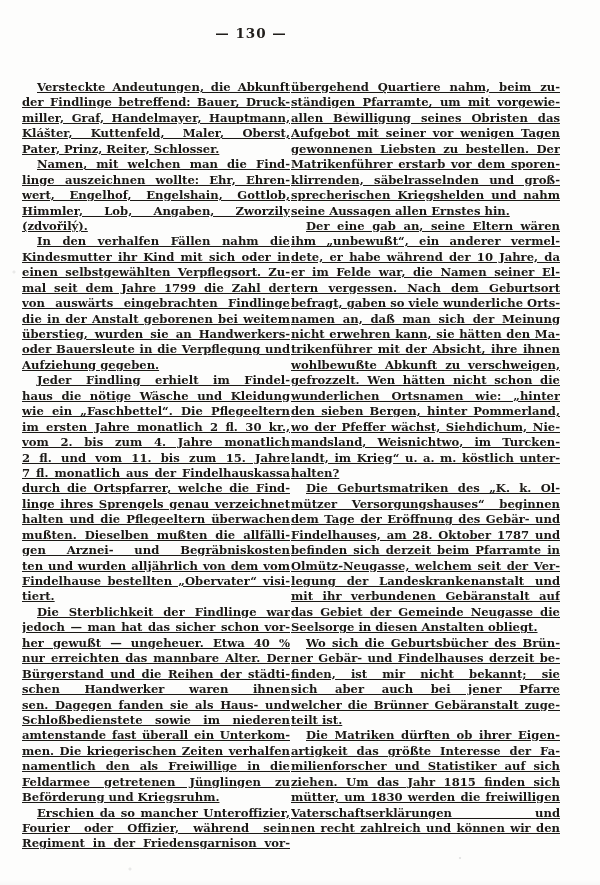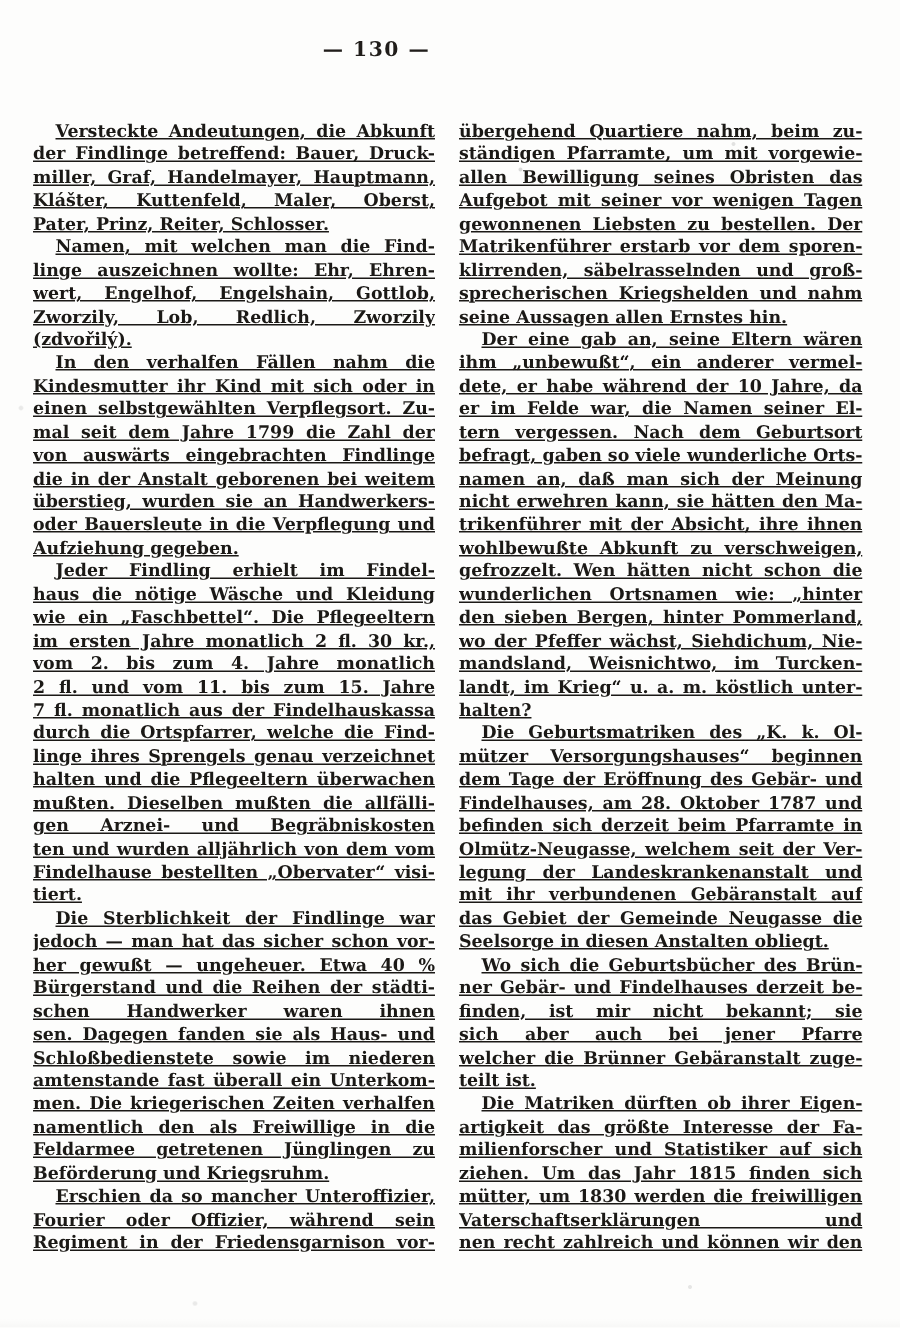--- a/index.html
+++ b/index.html
@@ -38,21 +38,21 @@
     color: #201d1a;
   }
   .column {
     position: absolute;
     top: 80px;
     font-size: 11.6px;
     font-weight: bold;
     line-height: 15.45px;
   }
   #col-left  { left: 22px;  width: 268px; }
-  #col-right { left: 306px; width: 269px; }
+  #col-right { left: 291px; width: 269px; }
   .para { margin: 0; padding: 0; text-decoration: underline; }
   .line {
     height: 15.45px;
     overflow: hidden;
     text-align: justify;
     text-align-last: justify;
     white-space: normal;
   }
   .line.plain  { text-align-last: left; }
   .line.indent { text-indent: 15px; }
@@ -75,21 +75,21 @@
         <div class="line indent">Versteckte Andeutungen, die Abkunft</div>
         <div class="line">der Findlinge betreffend: Bauer, Druck-</div>
         <div class="line">miller, Graf, Handelmayer, Hauptmann,</div>
         <div class="line">Klášter, Kuttenfeld, Maler, Oberst,</div>
         <div class="line plain">Pater, Prinz, Reiter, Schlosser.</div>
       </div>
       <div class="para">
         <div class="line indent">Namen, mit welchen man die Find-</div>
         <div class="line">linge auszeichnen wollte: Ehr, Ehren-</div>
         <div class="line">wert, Engelhof, Engelshain, Gottlob,</div>
-        <div class="line">Zworzily, Lob, Redlich, Zworzily</div>
+        <div class="line">Himmler, Lob, Angaben, Zworzily</div>
         <div class="line plain">(zdvořilý).</div>
       </div>
       <div class="para">
         <div class="line indent">In den verhalfen Fällen nahm die</div>
         <div class="line">Kindesmutter ihr Kind mit sich oder in</div>
         <div class="line">einen selbstgewählten Verpflegsort. Zu-</div>
         <div class="line">mal seit dem Jahre 1799 die Zahl der</div>
         <div class="line">von auswärts eingebrachten Findlinge</div>
         <div class="line">die in der Anstalt geborenen bei weitem</div>
         <div class="line">überstieg, wurden sie an Handwerkers-</div>
@@ -110,20 +110,21 @@
         <div class="line">mußten. Dieselben mußten die allfälli-</div>
         <div class="line">gen Arznei- und Begräbniskosten bestrei-</div>
         <div class="line">ten und wurden alljährlich von dem vom</div>
         <div class="line">Findelhause bestellten „Obervater“ visi-</div>
         <div class="line plain">tiert.</div>
       </div>
       <div class="para">
         <div class="line indent">Die Sterblichkeit der Findlinge war</div>
         <div class="line">jedoch — man hat das sicher schon vor-</div>
         <div class="line">her gewußt — ungeheuer. Etwa 40 %</div>
+        <div class="line">nur erreichten das mannbare Alter. Der</div>
         <div class="line">Bürgerstand und die Reihen der städti-</div>
         <div class="line">schen Handwerker waren ihnen verschlos-</div>
         <div class="line">sen. Dagegen fanden sie als Haus- und</div>
         <div class="line">Schloßbedienstete sowie im niederen Be-</div>
         <div class="line">amtenstande fast überall ein Unterkom-</div>
         <div class="line">men. Die kriegerischen Zeiten verhalfen</div>
         <div class="line">namentlich den als Freiwillige in die</div>
         <div class="line">Feldarmee getretenen Jünglingen zu</div>
         <div class="line plain">Beförderung und Kriegsruhm.</div>
       </div>

